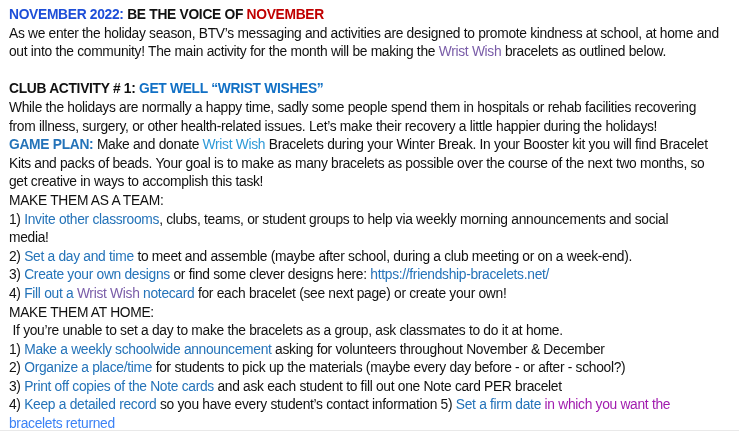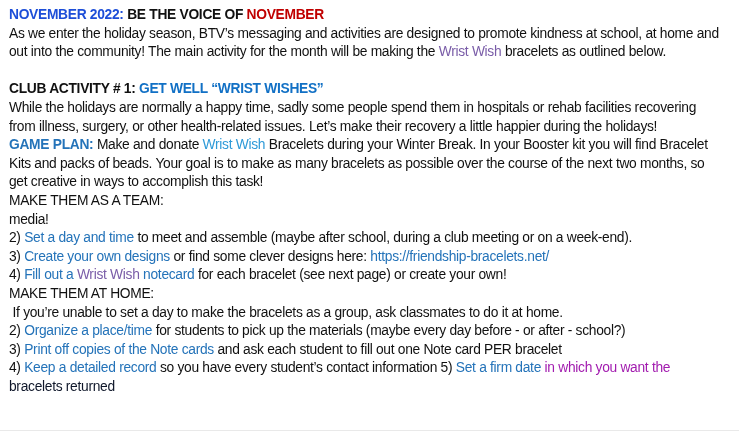--- a/index.html
+++ b/index.html
@@ -46,24 +46,26 @@
     <div class="line"><span style="color: rgb(17, 17, 17);">As we enter the holiday season, BTV’s messaging and activities are designed to promote kindness at school, at home and</span></div>
     <div class="line"><span style="color: rgb(17, 17, 17);">out into the community! The main activity for the month will be making the </span><span style="color: rgb(122, 93, 168);">Wrist Wish</span><span style="color: rgb(17, 17, 17);"> bracelets as outlined below.</span></div>
     <div class="line blank"><span> </span></div>
     <div class="line bold"><span style="color: rgb(17, 17, 17);">CLUB ACTIVITY # 1: </span><span style="color: rgb(17, 112, 197);">GET WELL “WRIST WISHES”</span></div>
     <div class="line"><span style="color: rgb(17, 17, 17);">While the holidays are normally a happy time, sadly some people spend them in hospitals or rehab facilities recovering</span></div>
     <div class="line"><span style="color: rgb(17, 17, 17);">from illness, surgery, or other health-related issues. Let’s make their recovery a little happier during the holidays!</span></div>
     <div class="line"><span style="color: rgb(36, 115, 185); font-weight: bold;">GAME PLAN: </span><span style="color: rgb(17, 17, 17);">Make and donate </span><span style="color: rgb(46, 154, 216);">Wrist Wish</span><span style="color: rgb(17, 17, 17);"> Bracelets during your Winter Break. In your Booster kit you will find Bracelet</span></div>
     <div class="line"><span style="color: rgb(17, 17, 17);">Kits and packs of beads. Your goal is to make as many bracelets as possible over the course of the next two months, so</span></div>
     <div class="line"><span style="color: rgb(17, 17, 17);">get creative in ways to accomplish this task!</span></div>
     <div class="line"><span style="color: rgb(17, 17, 17); margin-top: 28px;">MAKE THEM AS A TEAM:</span></div>
+    <div class="line"><span style="color: rgb(17, 17, 17);">1) </span><span style="color: rgb(36, 115, 185);">Invite other classrooms</span><span style="color: rgb(17, 17, 17);">, clubs, teams, or student groups to help via weekly morning announcements and social</span></div>
     <div class="line"><span style="color: rgb(17, 17, 17);">media!</span></div>
     <div class="line"><span style="color: rgb(17, 17, 17);">2) </span><span style="color: rgb(36, 115, 185);">Set a day and time</span><span style="color: rgb(17, 17, 17);"> to meet and assemble (maybe after school, during a club meeting or on a week-end).</span></div>
     <div class="line"><span style="color: rgb(17, 17, 17);">3) </span><span style="color: rgb(36, 115, 185);">Create your own designs</span><span style="color: rgb(17, 17, 17);"> or find some clever designs here: </span><span style="color: rgb(36, 115, 185);">https://friendship-bracelets.net/</span></div>
     <div class="line"><span style="color: rgb(17, 17, 17);">4) </span><span style="color: rgb(36, 115, 185);">Fill out a </span><span style="color: rgb(122, 93, 168);">Wrist Wish</span><span style="color: rgb(36, 115, 185);"> notecard</span><span style="color: rgb(17, 17, 17);"> for each bracelet (see next page) or create your own!</span></div>
     <div class="line"><span style="color: rgb(17, 17, 17);">MAKE THEM AT HOME:</span></div>
     <div class="line"><span style="color: rgb(17, 17, 17);"> If you’re unable to set a day to make the bracelets as a group, ask classmates to do it at home.</span></div>
+    <div class="line"><span style="color: rgb(17, 17, 17);">1) </span><span style="color: rgb(36, 115, 185);">Make a weekly schoolwide announcement</span><span style="color: rgb(17, 17, 17);"> asking for volunteers throughout November &amp; December</span></div>
     <div class="line"><span style="color: rgb(17, 17, 17);">2) </span><span style="color: rgb(36, 115, 185);">Organize a place/time</span><span style="color: rgb(17, 17, 17);"> for students to pick up the materials (maybe every day before - or after - school?)</span></div>
     <div class="line"><span style="color: rgb(17, 17, 17);">3) </span><span style="color: rgb(36, 115, 185);">Print off copies of the Note cards</span><span style="color: rgb(17, 17, 17);"> and ask each student to fill out one Note card PER bracelet</span></div>
     <div class="line"><span style="color: rgb(17, 17, 17);">4) </span><span style="color: rgb(36, 115, 185);">Keep a detailed record</span><span style="color: rgb(17, 17, 17);"> so you have every student’s contact information 5) </span><span style="color: rgb(36, 115, 185);">Set a firm date</span><span style="color: #a21caf;"> in which you want the</span></div>
-    <div class="line"><span style="color: #0f172a;">bracelets returned</span></div>
+    <div class="line"><span style="color: #3b82f6;">bracelets returned</span></div>
   </div>
 <div class="divider" style="background: rgb(233, 233, 233);"></div>
 
 </body></html>

